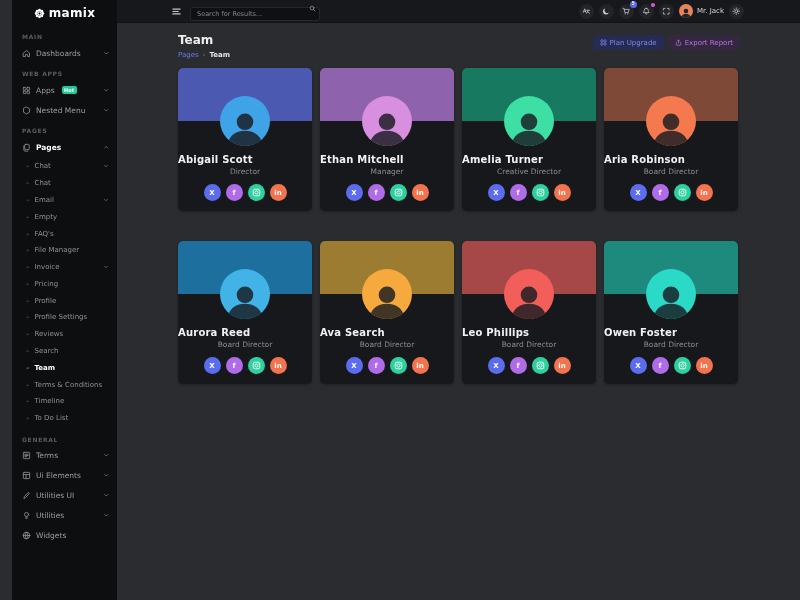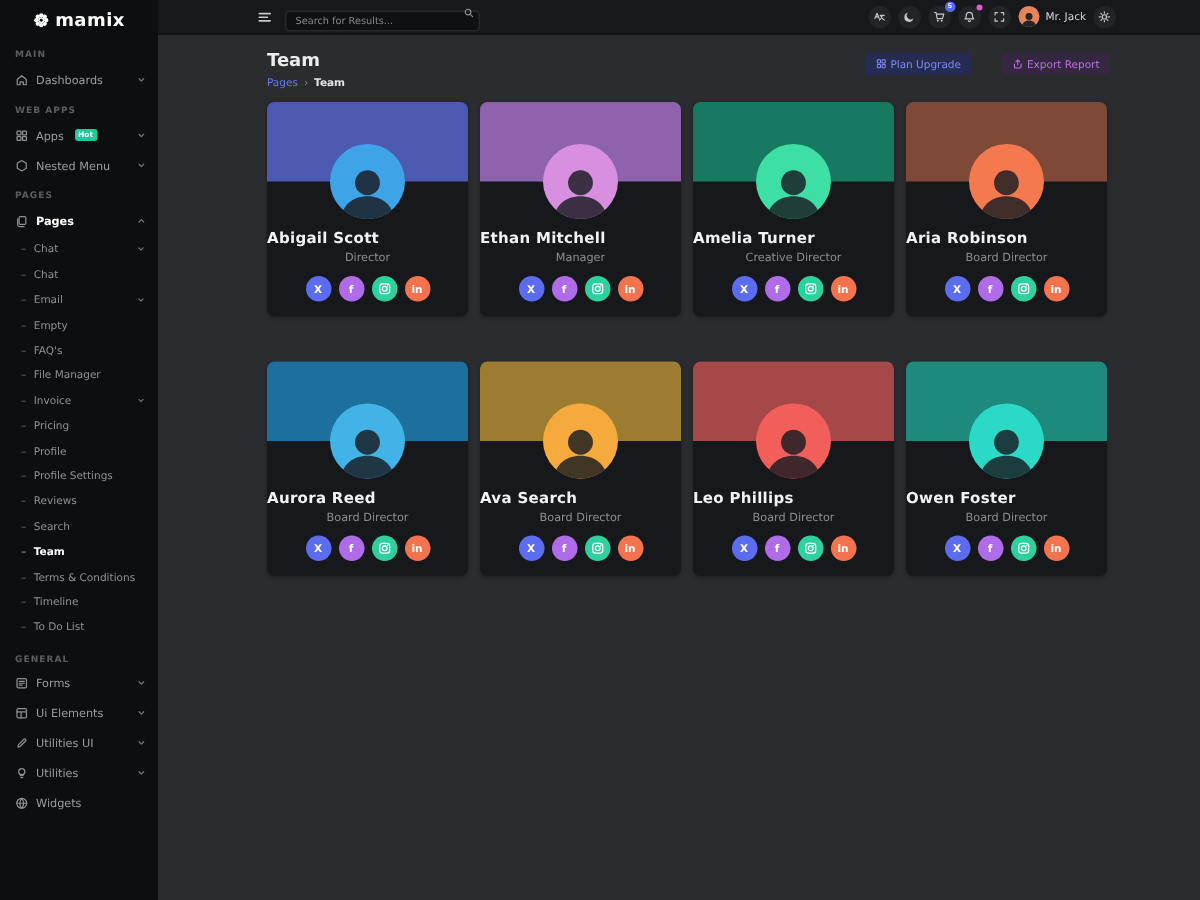--- a/index.html
+++ b/index.html
@@ -6,21 +6,21 @@
   html,body { margin:0; padding:0; }
   body {
     width:800px; height:600px; overflow:hidden;
     background:#2b2c2f;
     font-family:"DejaVu Sans","Liberation Sans",sans-serif;
     -webkit-font-smoothing:antialiased;
   }
   svg { display:block; }
 
   
-  .sidebar { position:fixed; left:0; top:0; width:105px; height:600px; background:#0d0e10; overflow:hidden; z-index:10; }
+  .sidebar { position:fixed; left:12px; top:0; width:105px; height:600px; background:#0d0e10; overflow:hidden; z-index:10; }
   .logo-row { height:26px; display:flex; align-items:center; justify-content:center; gap:4px; cursor:pointer; }
   .logo-text { color:#ffffff; font-size:12px; font-weight:bold; letter-spacing:.3px; }
   .sec-header { padding:7px 10px 3px; font-size:6px; font-weight:bold; color:#5b5d63; letter-spacing:.7px; text-transform:uppercase; }
   .side-item { display:flex; align-items:center; gap:5px; padding:5.5px 8px 5.5px 10px; color:#9b9da2; font-size:7.5px; cursor:pointer; }
   .side-item.active { color:#ffffff; font-weight:600; }
   .side-item .icon { color:#8e9095; display:flex; }
   .side-item .icon svg { width:9px; height:9px; }
   .badge { font-size:5px; line-height:1; color:#fff; border-radius:2px; padding:1.5px 2.5px; font-weight:bold; margin-left:2px; }
   .chev { margin-left:auto; color:#74767c; display:flex; }
   .chev svg { width:6.5px; height:6.5px; }
@@ -51,21 +51,21 @@
   .user-name { font-size:7px; color:#d6d7da; white-space:nowrap; }
 
   
   .content { position:absolute; left:105px; top:23px; width:695px; height:577px; padding:8px 60px 0 73px; }
   .page-head { display:flex; align-items:flex-start; justify-content:space-between; }
   .page-title { font-size:12px; font-weight:600; color:#eceded; margin:2px 0 0; }
   .breadcrumb { margin-top:4px; font-size:7px; display:flex; gap:4px; align-items:center; }
   .crumb-link { color:#6b79ef; cursor:pointer; }
   .crumb-sep { color:#7c7e83; }
   .crumb-current { color:#e4e5e8; font-weight:600; }
-  .actions { display:flex; gap:20px; margin-top:4px; }
+  .actions { display:flex; gap:4px; margin-top:4px; }
   .btn { display:flex; align-items:center; gap:3px; height:15px; padding:0 7px; border-radius:3px; font-size:7px; border:none; cursor:pointer; font-family:inherit; }
   .btn-upgrade { background:#262b52; color:#7d8af2; }
   .btn-export { background:#342840; color:#bd72e3; }
   .btn svg { width:7px; height:7px; }
 
   
   .grid { margin-top:9px; display:grid; grid-template-columns:repeat(4,134px); column-gap:8px; row-gap:30px; }
   .card { width:134px; height:143px; background:#17181c; border-radius:5px; position:relative; box-shadow:0 1px 3px rgba(0,0,0,.3); }
   .card-top { height:53px; border-radius:5px 5px 0 0; }
   .avatar { position:absolute; top:28px; left:50%; transform:translateX(-50%); width:50px; height:50px; border-radius:50%; overflow:hidden; display:flex; align-items:flex-end; justify-content:center; }
@@ -255,21 +255,21 @@
          </div>
       </div>
       <div class="sec-header">GENERAL</div>
       <div class="side-item">
          <span class="icon">
           <svg viewBox="0 0 12 12" fill="none" stroke="currentColor" stroke-width="1.1" stroke-linecap="round" stroke-linejoin="round">
             <rect x="1.8" y="1.8" width="8.4" height="8.4" rx="1"></rect>
             <path d="M3.8 4.4 H8.2 M3.8 6 H8.2 M3.8 7.6 H6.4"></path>
           </svg>
         </span>
-        <span class="lbl">Forms</span>
+        <span class="lbl">Terms</span>
         <span class="chev ">
           <svg viewBox="0 0 12 12" fill="none" stroke="currentColor" stroke-width="1.5" stroke-linecap="round" stroke-linejoin="round">
             <path d="M3.2 4.6 L6 7.5 L8.8 4.6"></path>
           </svg>
         </span>
        </div>
       <div class="side-item">
          <span class="icon">
           <svg viewBox="0 0 12 12" fill="none" stroke="currentColor" stroke-width="1.1" stroke-linecap="round" stroke-linejoin="round">
             <rect x="1.8" y="1.8" width="8.4" height="8.4" rx="1"></rect>

